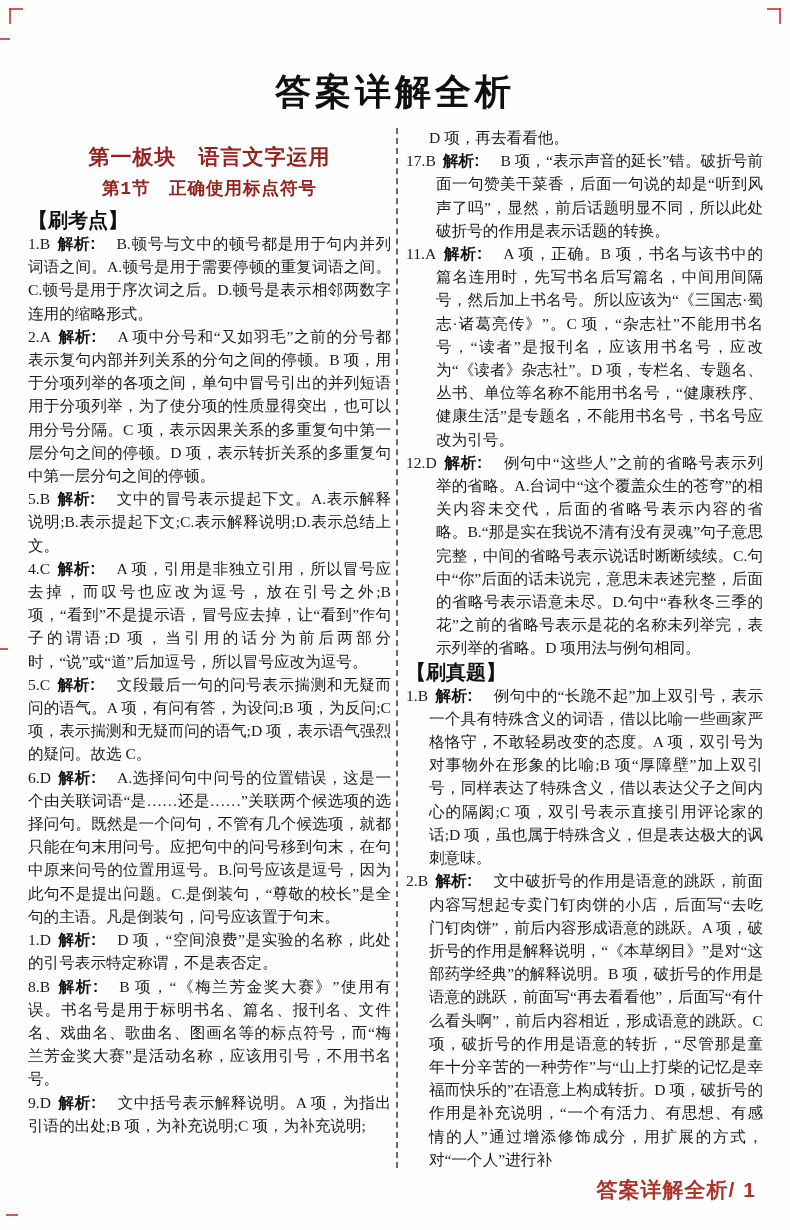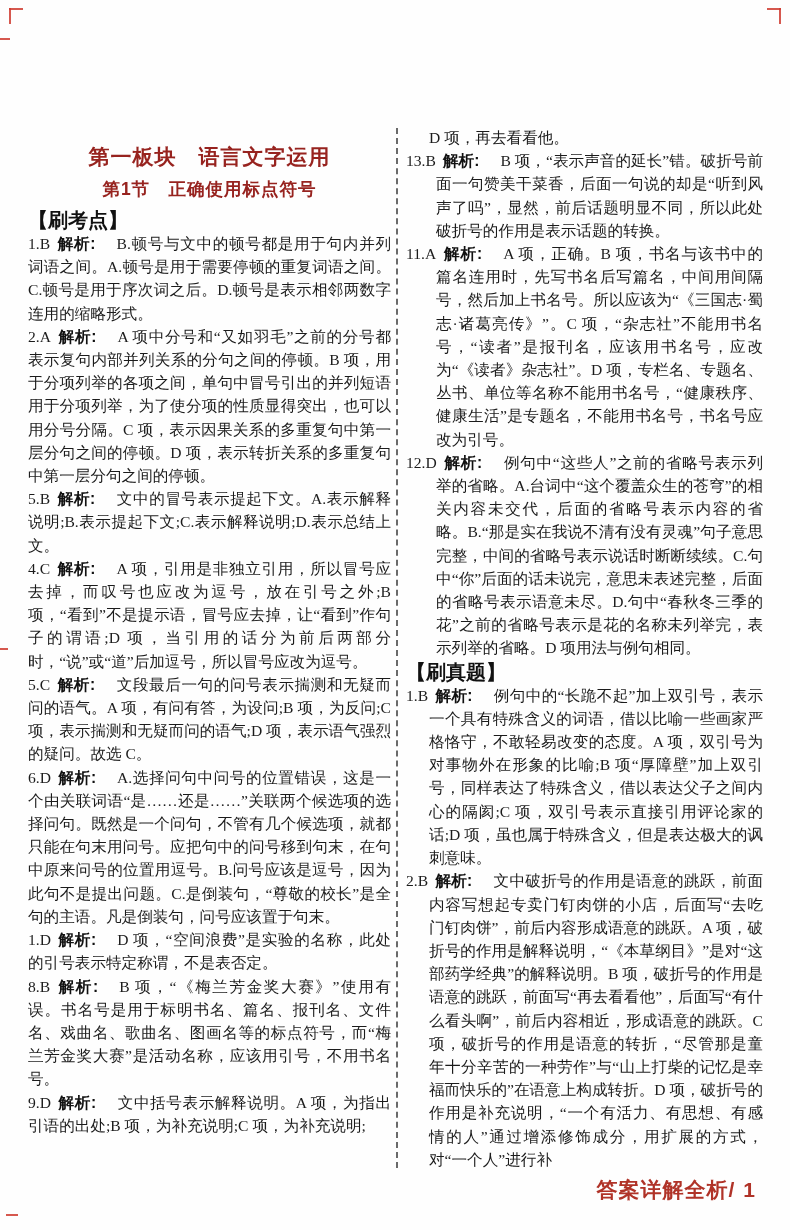--- a/index.html
+++ b/index.html
@@ -30,21 +30,21 @@
     position:absolute;left:396px;top:128px;height:1040px;width:0;
     border-left:2px dashed #6a6a6a;
   }
   
   .sec-title{
     text-align:center;font-family:"Liberation Sans","DejaVu Sans",sans-serif;
     font-weight:700;font-size:21px;line-height:30px;margin:16px 0 4px 0;
     letter-spacing:1px;
   }
   .sub-title{
-    text-align:center;font-family:Liberation Sans, sans-serif;
+    text-align:center;font-family:Liberation Mono, monospace;
     font-weight:700;font-size:17.5px;line-height:26px;margin:0 0 6px 0;
     letter-spacing:1px;
   }
   .block-header{
     font-family:"Liberation Sans","DejaVu Sans",sans-serif;
     font-weight:700;font-size:20px;line-height:24px;color:#111;
     text-align:left;margin:0;
   }
   
   .item{margin:0;}
@@ -79,20 +79,21 @@
 <div class="page">
 
   <div class="regmark rm-tl-v"></div>
   <div class="regmark rm-tl-h"></div>
   <div class="regmark rm-tr-v"></div>
   <div class="regmark rm-tr-h"></div>
   <div class="regmark rm-left-dash"></div>
   <div class="regmark rm-left-dash2"></div>
   <div class="regmark rm-bl"></div>
 
+  <div class="main-title">答案详解全析</div>
 
   <div class="divider"></div>
 
   <div class="col col-left">
     <div class="sec-title" style="color:#97231f">第一板块　语言文字运用</div>
     <div class="sub-title" style="color:#97231f">第1节　正确使用标点符号</div>
     <p class="block-header">【刷考点】</p>
 
     <p class="item"><span class="num">1.B</span><span class="jiexi">解析:</span><span>B.顿号与文中的顿号都是用于句内并列词语之间。A.顿号是用于需要停顿的重复词语之间。C.顿号是用于序次词之后。D.顿号是表示相邻两数字连用的缩略形式。</span></p>
     <p class="item"><span class="num">2.A</span><span class="jiexi">解析:</span><span>A 项中分号和“又如羽毛”之前的分号都表示复句内部并列关系的分句之间的停顿。B 项，用于分项列举的各项之间，单句中冒号引出的并列短语用于分项列举，为了使分项的性质显得突出，也可以用分号分隔。C 项，表示因果关系的多重复句中第一层分句之间的停顿。D 项，表示转折关系的多重复句中第一层分句之间的停顿。</span></p>
@@ -101,21 +102,21 @@
     <p class="item"><span class="num">5.C</span><span class="jiexi">解析:</span><span>文段最后一句的问号表示揣测和无疑而问的语气。A 项，有问有答，为设问;B 项，为反问;C 项，表示揣测和无疑而问的语气;D 项，表示语气强烈的疑问。故选 C。</span></p>
     <p class="item"><span class="num">6.D</span><span class="jiexi">解析:</span><span>A.选择问句中问号的位置错误，这是一个由关联词语“是……还是……”关联两个候选项的选择问句。既然是一个问句，不管有几个候选项，就都只能在句末用问号。应把句中的问号移到句末，在句中原来问号的位置用逗号。B.问号应该是逗号，因为此句不是提出问题。C.是倒装句，“尊敬的校长”是全句的主语。凡是倒装句，问号应该置于句末。</span></p>
     <p class="item"><span class="num">1.D</span><span class="jiexi">解析:</span><span>D 项，“空间浪费”是实验的名称，此处的引号表示特定称谓，不是表否定。</span></p>
     <p class="item"><span class="num">8.B</span><span class="jiexi">解析:</span><span>B 项，“《梅兰芳金奖大赛》”使用有误。书名号是用于标明书名、篇名、报刊名、文件名、戏曲名、歌曲名、图画名等的标点符号，而“梅兰芳金奖大赛”是活动名称，应该用引号，不用书名号。</span></p>
     <p class="item"><span class="num">9.D</span><span class="jiexi">解析:</span><span>文中括号表示解释说明。A 项，为指出引语的出处;B 项，为补充说明;C 项，为补充说明;</span></p>
   </div>
 
   <div class="col col-right">
     <p class="continuation">D 项，再去看看他。</p>
 
-    <p class="item item-wide"><span class="num">13.B</span><span class="jiexi">解析:</span><span>B 项，“表示声音的延长”错。破折号前面一句赞美干菜香，后面一句说的却是“听到风声了吗”，显然，前后话题明显不同，所以此处破折号的作用是表示话题的转换。</span></p>
+    <p class="item item-wide"><span class="num">17.B</span><span class="jiexi">解析:</span><span>B 项，“表示声音的延长”错。破折号前面一句赞美干菜香，后面一句说的却是“听到风声了吗”，显然，前后话题明显不同，所以此处破折号的作用是表示话题的转换。</span></p>
     <p class="item item-wide"><span class="num">11.A</span><span class="jiexi">解析:</span><span>A 项，正确。B 项，书名与该书中的篇名连用时，先写书名后写篇名，中间用间隔号，然后加上书名号。所以应该为“《三国志·蜀志·诸葛亮传》”。C 项，“杂志社”不能用书名号，“读者”是报刊名，应该用书名号，应改为“《读者》杂志社”。D 项，专栏名、专题名、丛书、单位等名称不能用书名号，“健康秩序、健康生活”是专题名，不能用书名号，书名号应改为引号。</span></p>
     <p class="item item-wide"><span class="num">12.D</span><span class="jiexi">解析:</span><span>例句中“这些人”之前的省略号表示列举的省略。A.台词中“这个覆盖众生的苍穹”的相关内容未交代，后面的省略号表示内容的省略。B.“那是实在我说不清有没有灵魂”句子意思完整，中间的省略号表示说话时断断续续。C.句中“你”后面的话未说完，意思未表述完整，后面的省略号表示语意未尽。D.句中“春秋冬三季的花”之前的省略号表示是花的名称未列举完，表示列举的省略。D 项用法与例句相同。</span></p>
 
     <p class="block-header">【刷真题】</p>
 
     <p class="item item-narrow"><span class="num">1.B</span><span class="jiexi">解析:</span><span>例句中的“长跪不起”加上双引号，表示一个具有特殊含义的词语，借以比喻一些画家严格恪守，不敢轻易改变的态度。A 项，双引号为对事物外在形象的比喻;B 项“厚障壁”加上双引号，同样表达了特殊含义，借以表达父子之间内心的隔阂;C 项，双引号表示直接引用评论家的话;D 项，虽也属于特殊含义，但是表达极大的讽刺意味。</span></p>
     <p class="item item-narrow"><span class="num">2.B</span><span class="jiexi">解析:</span><span>文中破折号的作用是语意的跳跃，前面内容写想起专卖门钉肉饼的小店，后面写“去吃门钉肉饼”，前后内容形成语意的跳跃。A 项，破折号的作用是解释说明，“《本草纲目》”是对“这部药学经典”的解释说明。B 项，破折号的作用是语意的跳跃，前面写“再去看看他”，后面写“有什么看头啊”，前后内容相近，形成语意的跳跃。C 项，破折号的作用是语意的转折，“尽管那是童年十分辛苦的一种劳作”与“山上打柴的记忆是幸福而快乐的”在语意上构成转折。D 项，破折号的作用是补充说明，“一个有活力、有思想、有感情的人”通过增添修饰成分，用扩展的方式，对“一个人”进行补</span></p>
   </div>
 
   <div class="footer" style="color:#b03328">

